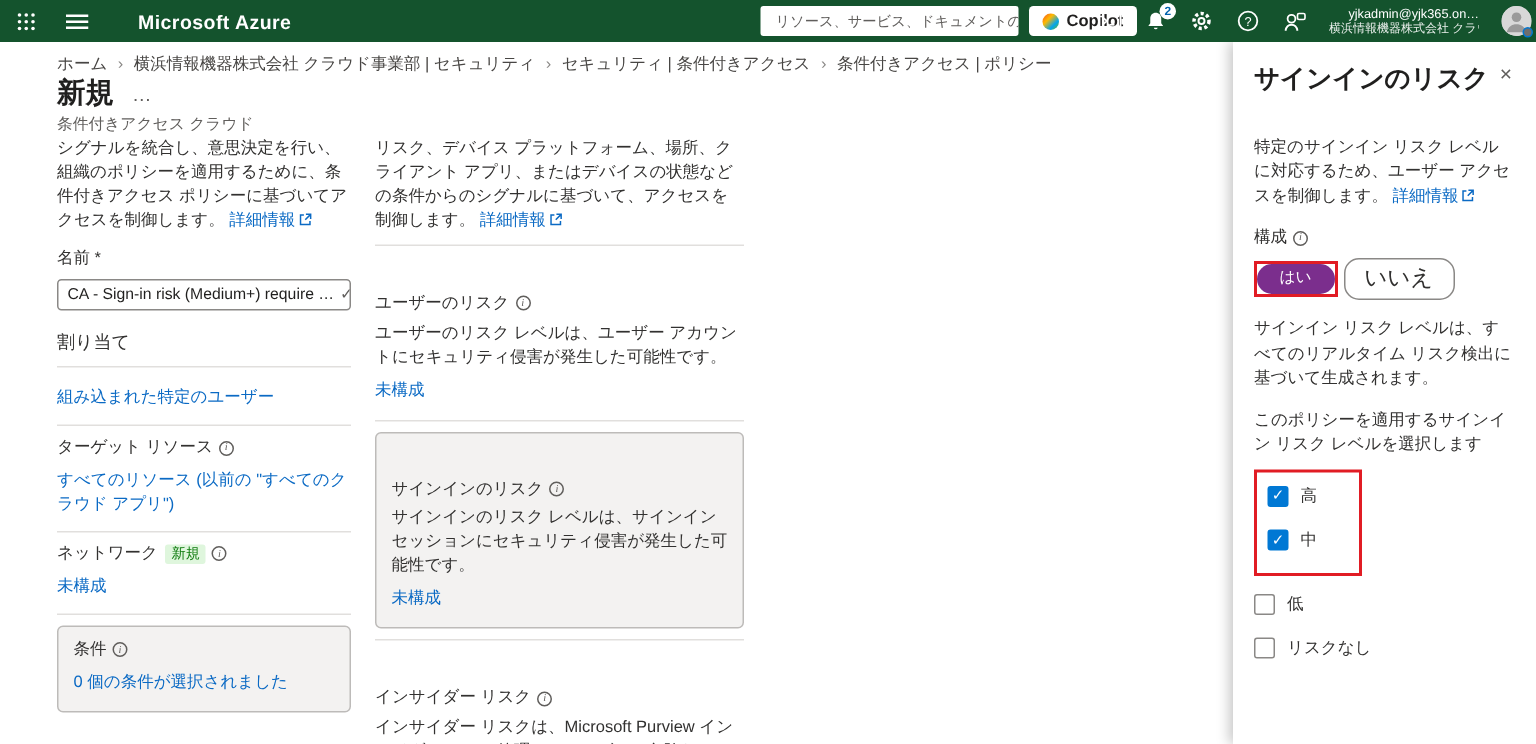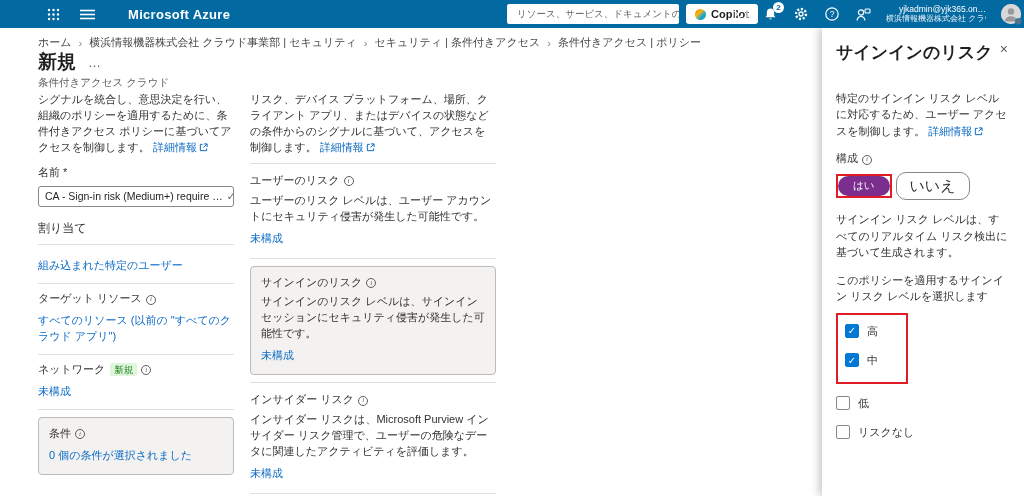--- a/index.html
+++ b/index.html
@@ -1,21 +1,21 @@
 <!DOCTYPE html>
 <html><head>
 <meta charset="utf-8">
 <style>
   * { margin:0; padding:0; box-sizing:border-box; }
   html,body { width:1024px; height:496px; overflow:hidden; background:#fff;
     font-family:"Liberation Sans","DejaVu Sans",sans-serif; color:#323130; }
 
   
-  .topbar { position:absolute; top:0; left:0; right:0; height:28px; background:#0369a1;
-    display:flex; align-items:center; color:#fff; z-index:50;padding-left:36px; }
+  .topbar { position:absolute; top:0; left:0; right:0; height:28px; background:#14532d;
+    display:flex; align-items:center; color:#fff; z-index:50; }
   .tb-btn { display:flex; align-items:center; justify-content:center; height:28px; cursor:pointer; }
   .waffle { width:34px; }
   .hamburger { width:34px; }
   .brand { font-weight:bold; font-size:13px; margin-left:24px; letter-spacing:.3px; white-space:nowrap; }
   .search { position:absolute; left:507px; top:4px; width:172px; height:20px; background:#fff;
     border-radius:2px; display:flex; align-items:center; gap:4px; padding:0 6px;
     color:#605e5c; font-size:9.5px; white-space:nowrap; overflow:hidden; cursor:text; }
   .copilot { position:absolute; left:686px; top:4px; height:20px; background:#fff; border-radius:3px;
     display:flex; align-items:center; gap:5px; padding:0 9px; color:#201f1e; font-size:11px;
     font-weight:bold; cursor:pointer; }
@@ -61,21 +61,21 @@
     font-size:10.5px; color:#201f1e; cursor:text; white-space:nowrap; overflow:hidden; }
   .name-check { color:#605e5c; margin-left:4px; }
   .section-h { font-size:12px; color:#323130; margin-top:13px; }
   .item-label { margin-top:3px; color:#323130; }
   .item-link { margin-top:6px; margin-bottom:2px; }
   .badge-new { background:#dff6dd; color:#107c10; font-size:9.5px; padding:1px 4px;
     border-radius:2px; margin-left:5px; }
   .gray-box { background:#f3f2f1; border:1px solid #bdbbb9; border-radius:4px; padding:8px 10px; margin:2px 0; }
   .btn-primary { display:inline-block; background:#0078d4; border:1px solid #0078d4; color:#fff;
     font-size:11px; font-weight:bold; padding:5px 17px; border-radius:3px; cursor:pointer; }
-  .sec-title { color:#323130; }
+  .sec-title { color:#323130;margin-top:22px; }
   .sec-desc { margin-top:4px; color:#323130; }
 
   
   .panel { position:absolute; top:28px; right:0; bottom:0; width:202px; background:#fff;
     box-shadow:-3px 0 8px rgba(0,0,0,.22); padding:12px 14px 10px; font-size:11px; line-height:1.5;
     display:flex; flex-direction:column; z-index:40; }
   .panel-head { display:flex; justify-content:space-between; align-items:flex-start; }
   .panel-title { font-size:17px; font-weight:bold; color:#201f1e; }
   .panel-close { color:#605e5c; font-size:14px; cursor:pointer; line-height:1; padding:2px; }
   .panel-desc { margin-top:24px; }

